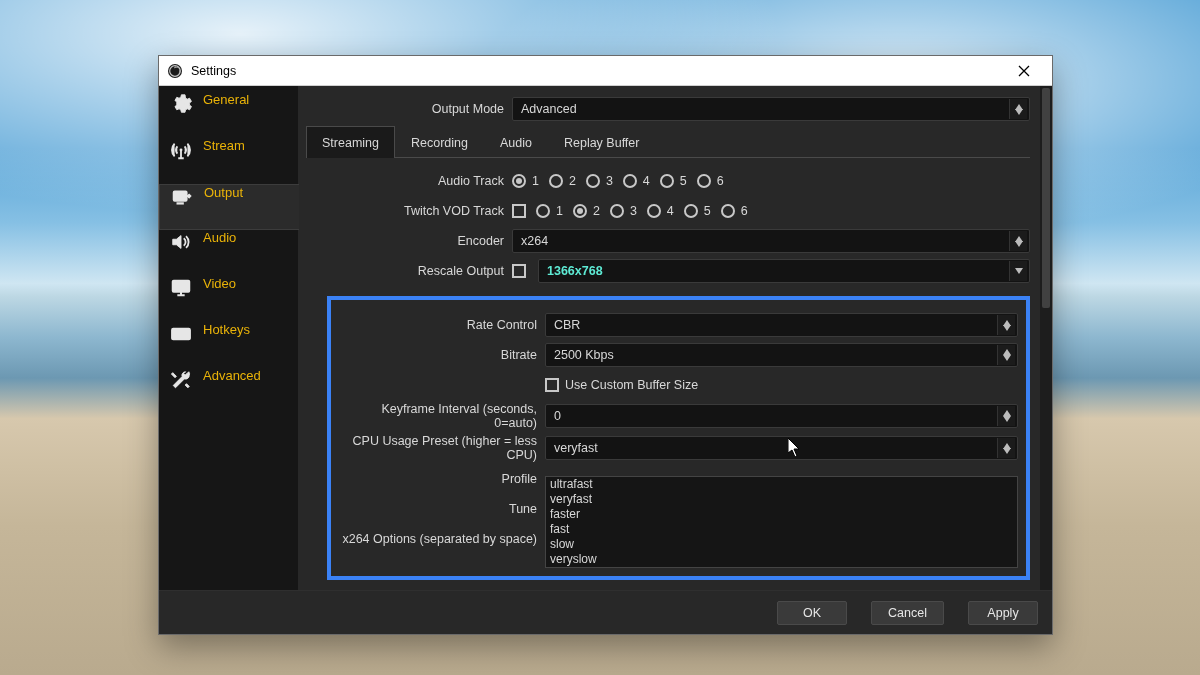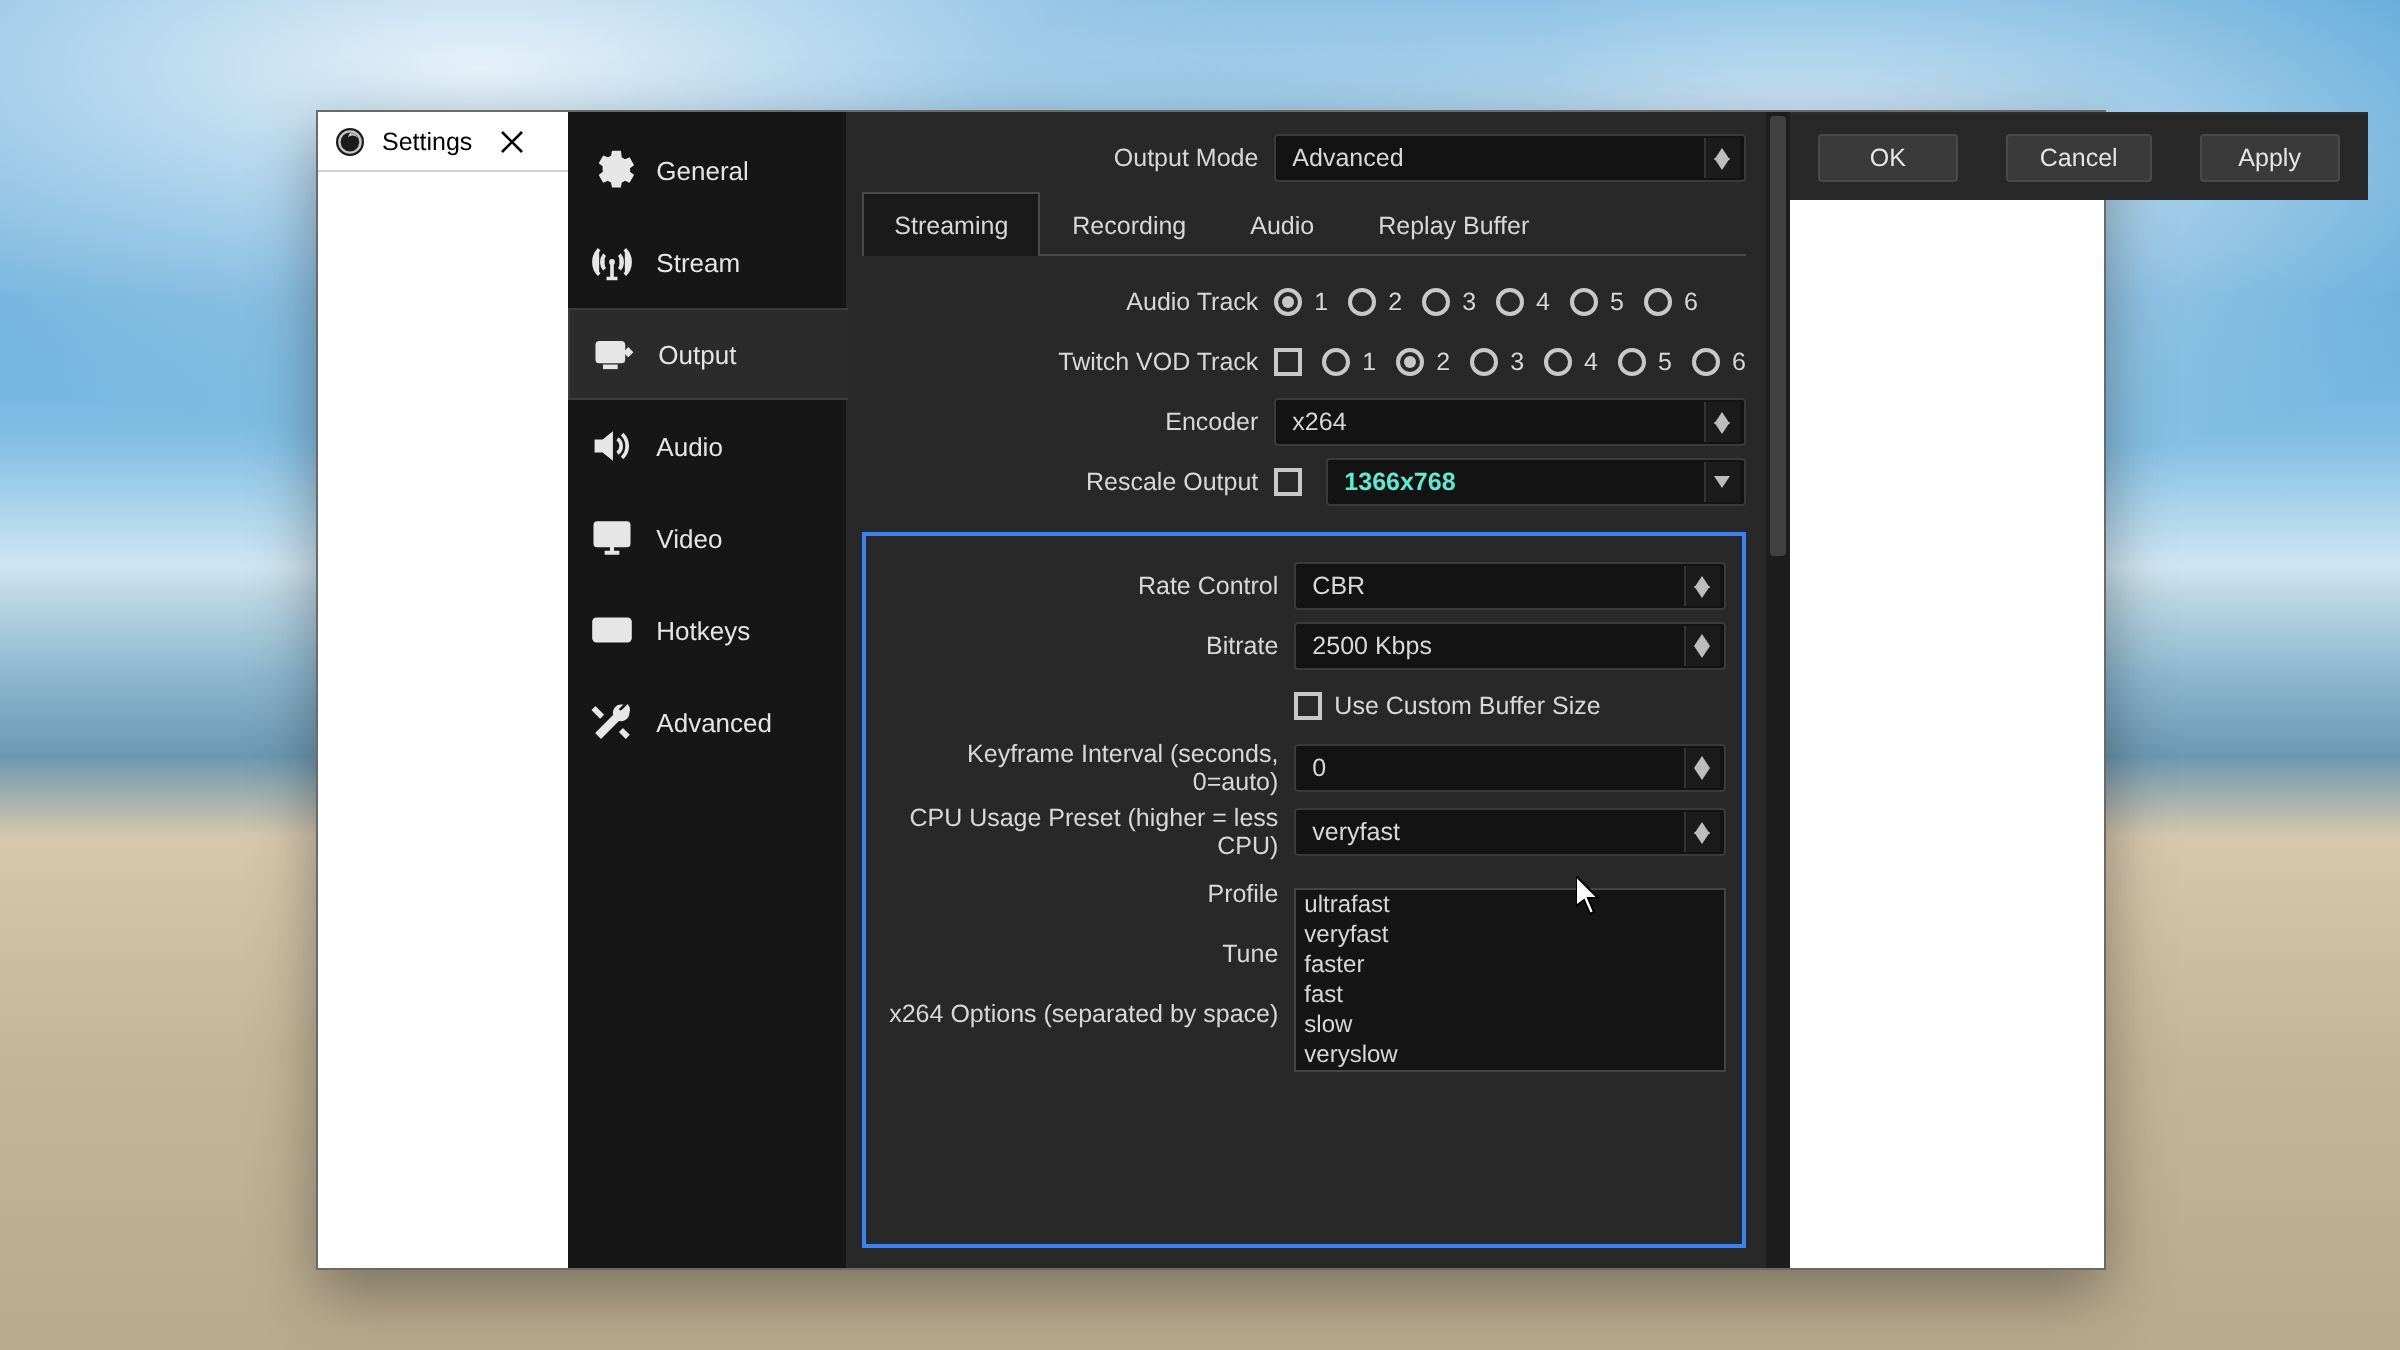--- a/index.html
+++ b/index.html
@@ -17,21 +17,21 @@
                       #d7c8ad 62%, #c5b699 78%, #b9aa8e 100%);
   }
 
   .window {
     position: absolute;
     left: 158px; top: 55px;
     width: 895px; height: 580px;
     background: #ffffff;
     border: 1px solid #6a6a6a;
     box-shadow: 0 12px 30px rgba(0,0,0,.35);
-    display: flex; 
+    display: flex; flex-direction: column;
   }
 
   .titlebar {
     height: 30px; flex: 0 0 30px;
     display: flex; align-items: center;
     padding: 0 8px;
     color: #000; font-size: 12.5px;
     border-bottom: 1px solid #d0d0d0;
   }
   .titlebar .app-icon { width: 16px; height: 16px; margin-right: 8px; }
@@ -49,25 +49,25 @@
 
   
   .sidebar {
     width: 139px; flex: 0 0 139px;
     background: #161616;
     display: flex; flex-direction: column;
     padding: 6px 0;
   }
   .side-item {
     height: 46px;
-    display: flex; align-items: center;
+    display: flex; align-items: flex-start;
     padding-left: 10px;
     gap: 10px;
     font-size: 13px;
-    color: #e5e5e5;
+    color: #eab308;
     cursor: default;
   }
   .side-item.active {
     background: #2b2b2b;
     border: 1px solid #3c3c3c;
     border-right: none;
     margin-right: -1px;
   }
   .side-icon { width: 24px; height: 24px; display:flex; align-items:center; justify-content:center; }
   .side-icon svg { width: 22px; height: 22px; fill: #e6e6e6; stroke: #e6e6e6; }
@@ -151,24 +151,25 @@
     display:flex; align-items:center; gap: 6px;
     font-size: 12.5px; color:#d8d8d8;
   }
   .rdot { width:14px; height:14px; border:2px solid #c8c8c8; border-radius:50%; display:flex; align-items:center; justify-content:center; }
   .rdot.on::after { content:""; width:6px; height:6px; border-radius:50%; background:#c8c8c8; }
   .cbox { width:14px; height:14px; border:2px solid #c8c8c8; display:flex; align-items:center; justify-content:center; }
   .checks .check { gap: 6px; }
 
   .group {
     margin-top: 8px;
-    border: 2px solid #3b82f6;
+    border: 4px solid #3b82f6;
     padding: 12px 8px 8px 8px;
     flex:1;
     position: relative;
+    margin-left: 21px;
   }
 
   
   .dropdown-list {
     position: absolute;
     left: 0; right: 0;
     top: 40px;
     background: #151515;
     border: 1px solid #444;
     z-index: 50;

